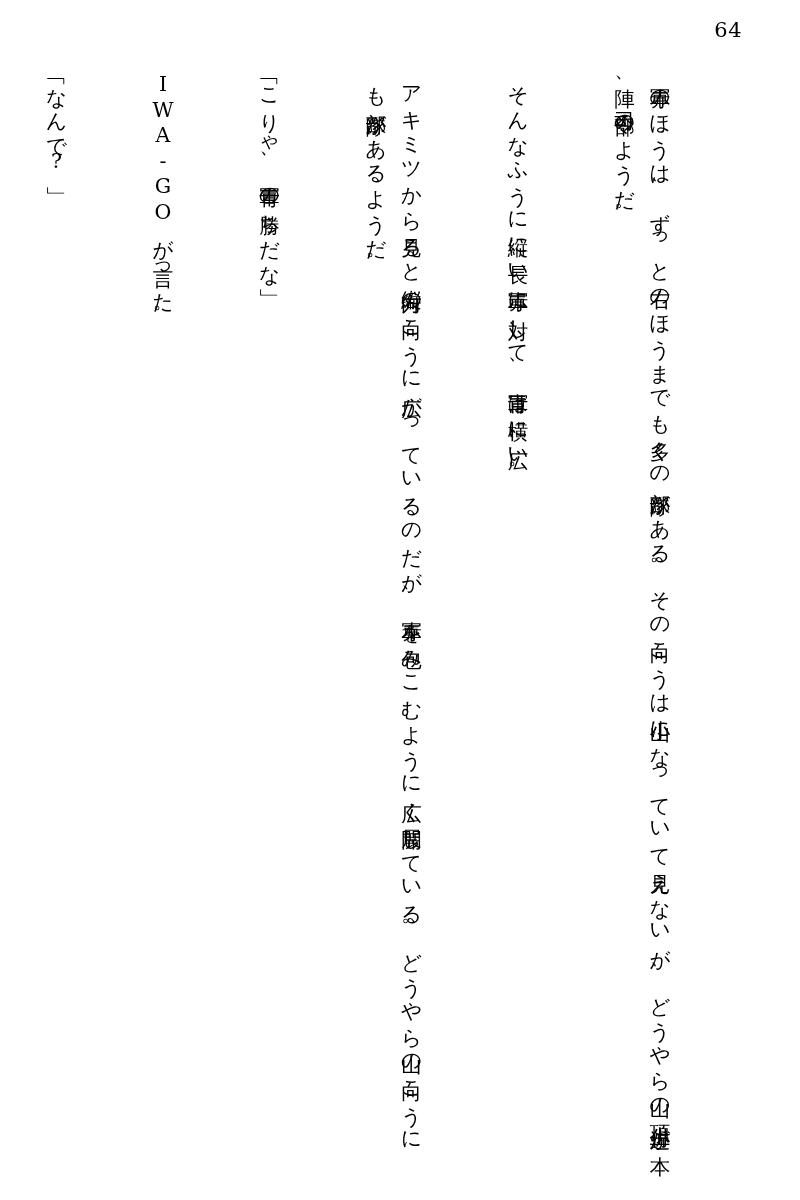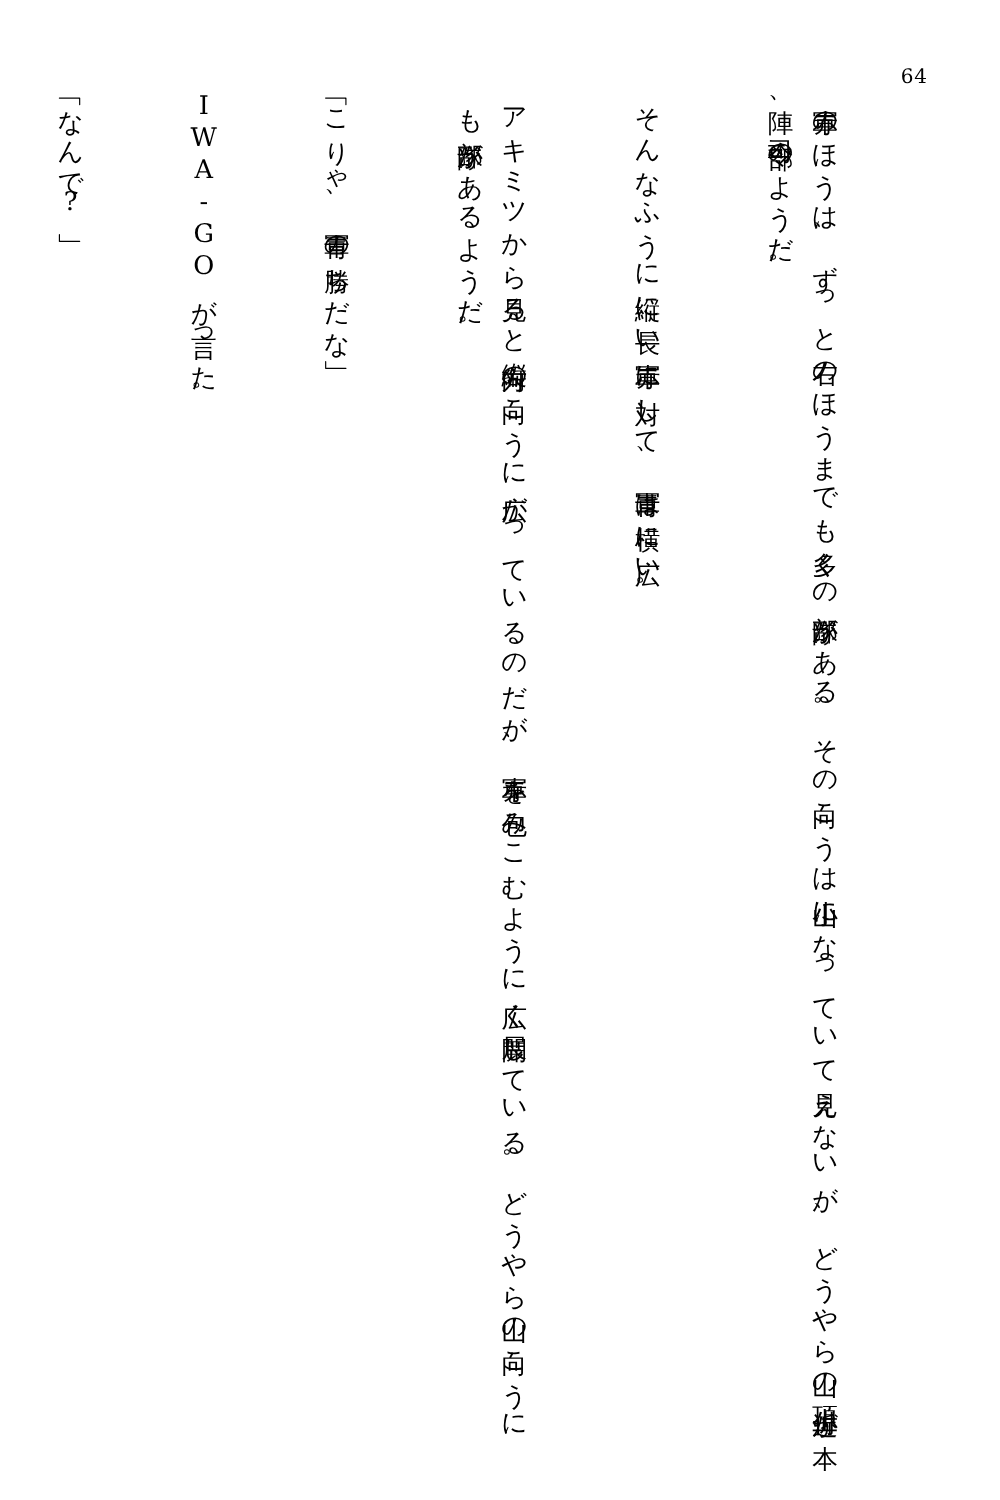--- a/index.html
+++ b/index.html
@@ -18,24 +18,23 @@
     position: relative;
     width: 800px;
     height: 1200px;
     background: #ffffff;
     box-sizing: border-box;
   }
   .page-number {
     position: absolute;
     top: 18px;
     right: 58px;
-    font-size: 16px;
+    font-size: 21px;
     font-family: "DejaVu Serif", "Liberation Serif", serif;
     letter-spacing: 0.5px;
-    margin-top: 33px;
   }
   .text-body {
     position: absolute;
     top: 72px;
     right: 52px;
     left: 46px;
     height: 1070px;
     writing-mode: vertical-rl;
     text-orientation: upright;
     font-size: 20.5px;

